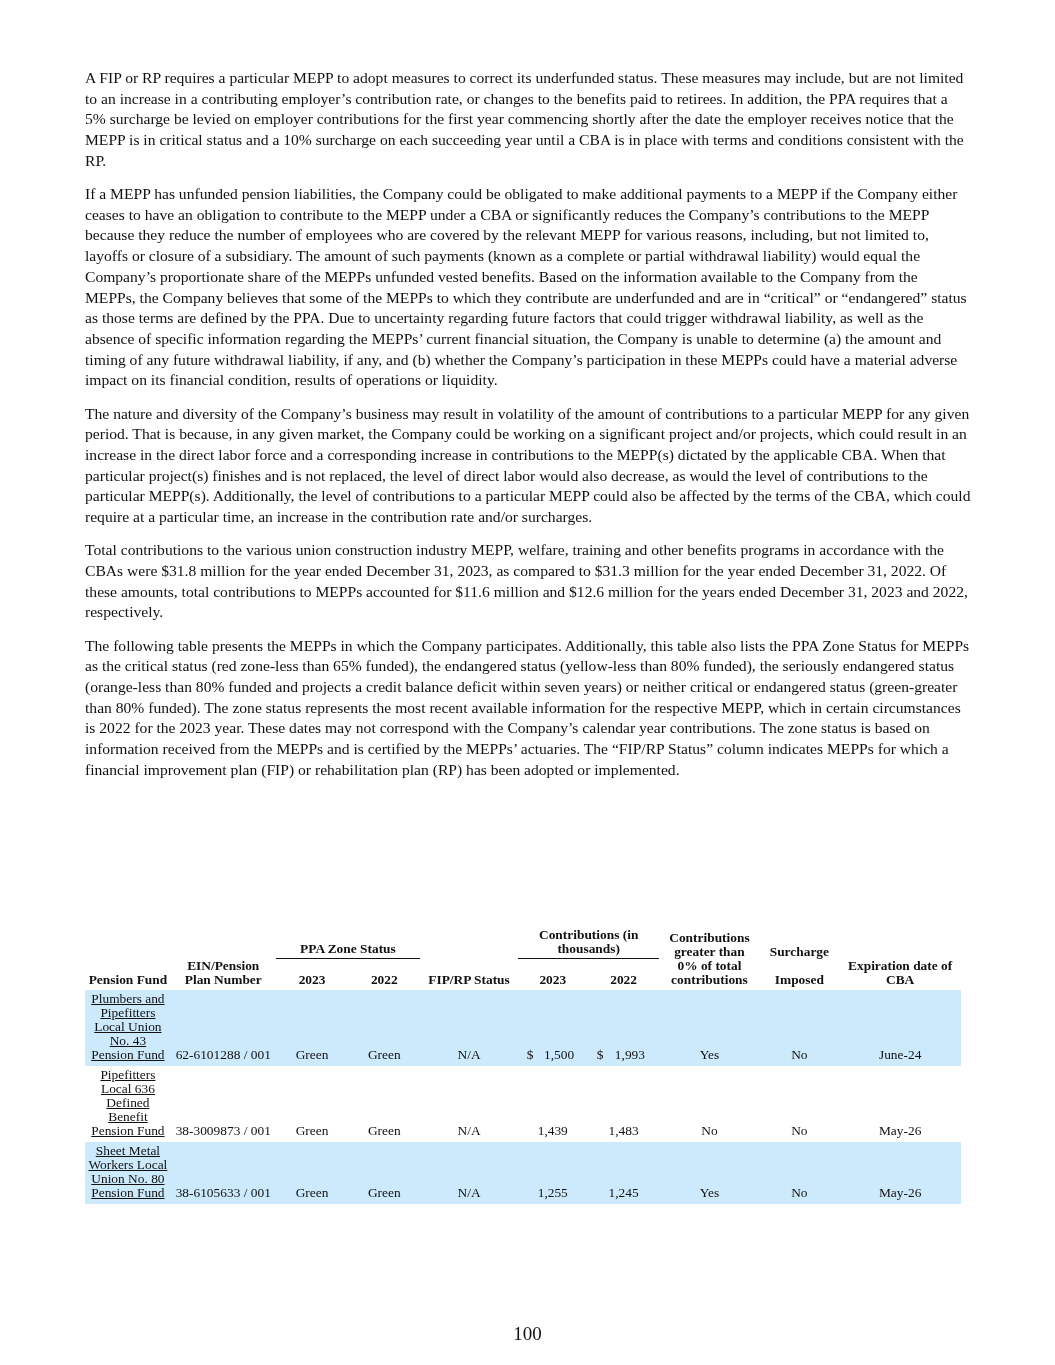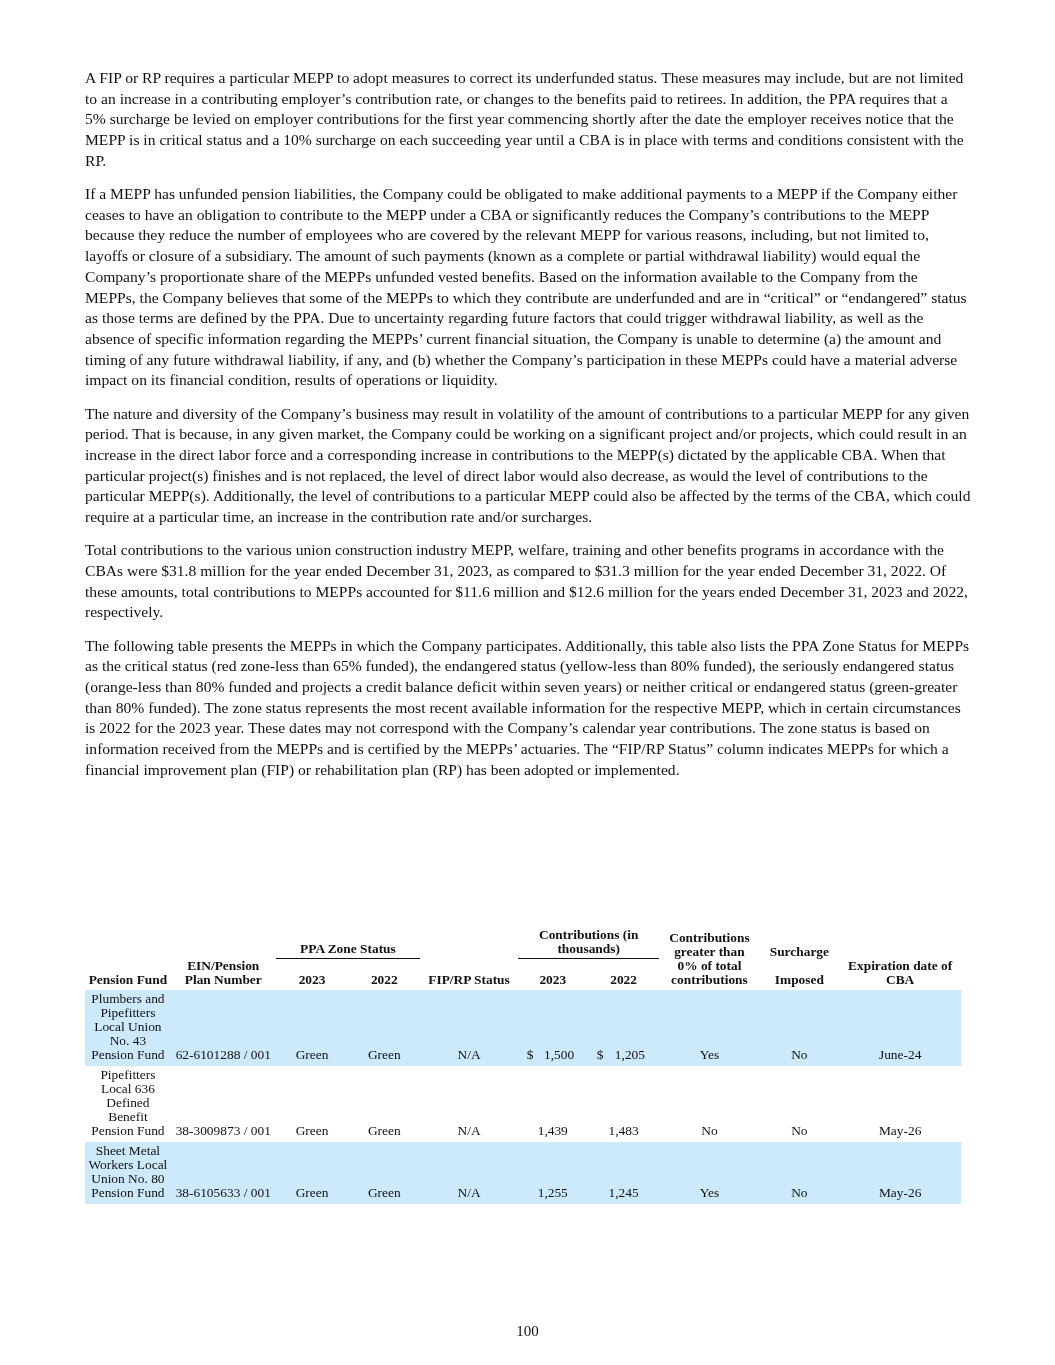--- a/index.html
+++ b/index.html
@@ -10,24 +10,24 @@
   .page { position: absolute; left: 85px; top: 68px; width: 886px; }
   p.para { margin: 0 0 12.5px 0; line-height: 20.7px; }
   table.mepp {
     position: absolute; left: 85px; top: 928px; width: 876px;
     border-collapse: collapse; font-size: 13.4px; line-height: 14px;
   }
   table.mepp th { font-weight: bold; text-align: center; vertical-align: bottom; padding: 0 3px; margin-top: 32px; }
   table.mepp td { vertical-align: bottom; padding: 2px 3px 4px 3px; text-align: center; }
   .grp { border-bottom: 1.6px solid #111; padding-bottom: 2px !important; }
   tr.shaded td { background: #cdeafc; }
-  td.fund { text-align: left; padding-left: 4px; width: 80px; }
+  td.fund { text-align: left; padding-left: 4px; width: 80px; text-decoration: underline; }
   td.num { text-align: right; }
   .dollar { float: left; padding-left: 6px; }
-  .footer { position: absolute; top: 1323px; left: 0; width: 1055px; text-align: center; font-size: 15px; }
+  .footer { position: absolute; top: 1323px; left: 0; width: 1055px; text-align: center; font-size: 19px; }
 </style>
 </head>
 <body>
 
 <div class="page">
   <p class="para">A FIP or RP requires a particular MEPP to adopt measures to correct its underfunded status. These measures may include, but are not limited to an increase in a contributing employer’s contribution rate, or changes to the benefits paid to retirees. In addition, the PPA requires that a 5% surcharge be levied on employer contributions for the first year commencing shortly after the date the employer receives notice that the MEPP is in critical status and a 10% surcharge on each succeeding year until a CBA is in place with terms and conditions consistent with the RP.</p>
   <p class="para">If a MEPP has unfunded pension liabilities, the Company could be obligated to make additional payments to a MEPP if the Company either ceases to have an obligation to contribute to the MEPP under a CBA or significantly reduces the Company’s contributions to the MEPP because they reduce the number of employees who are covered by the relevant MEPP for various reasons, including, but not limited to, layoffs or closure of a subsidiary. The amount of such payments (known as a complete or partial withdrawal liability) would equal the Company’s proportionate share of the MEPPs unfunded vested benefits. Based on the information available to the Company from the MEPPs, the Company believes that some of the MEPPs to which they contribute are underfunded and are in “critical” or “endangered” status as those terms are defined by the PPA. Due to uncertainty regarding future factors that could trigger withdrawal liability, as well as the absence of specific information regarding the MEPPs’ current financial situation, the Company is unable to determine (a) the amount and timing of any future withdrawal liability, if any, and (b) whether the Company’s participation in these MEPPs could have a material adverse impact on its financial condition, results of operations or liquidity.</p>
   <p class="para">The nature and diversity of the Company’s business may result in volatility of the amount of contributions to a particular MEPP for any given period. That is because, in any given market, the Company could be working on a significant project and/or projects, which could result in an increase in the direct labor force and a corresponding increase in contributions to the MEPP(s) dictated by the applicable CBA. When that particular project(s) finishes and is not replaced, the level of direct labor would also decrease, as would the level of contributions to the particular MEPP(s). Additionally, the level of contributions to a particular MEPP could also be affected by the terms of the CBA, which could require at a particular time, an increase in the contribution rate and/or surcharges.</p>
   <p class="para">Total contributions to the various union construction industry MEPP, welfare, training and other benefits programs in accordance with the CBAs were $31.8 million for the year ended December 31, 2023, as compared to $31.3 million for the year ended December 31, 2022. Of these amounts, total contributions to MEPPs accounted for $11.6 million and $12.6 million for the years ended December 31, 2023 and 2022, respectively.</p>
   <p class="para">The following table presents the MEPPs in which the Company participates. Additionally, this table also lists the PPA Zone Status for MEPPs as the critical status (red zone-less than 65% funded), the endangered status (yellow-less than 80% funded), the seriously endangered status (orange-less than 80% funded and projects a credit balance deficit within seven years) or neither critical or endangered status (green-greater than 80% funded). The zone status represents the most recent available information for the respective MEPP, which in certain circumstances is 2022 for the 2023 year. These dates may not correspond with the Company’s calendar year contributions. The zone status is based on information received from the MEPPs and is certified by the MEPPs’ actuaries. The “FIP/RP Status” column indicates MEPPs for which a financial improvement plan (FIP) or rehabilitation plan (RP) has been adopted or implemented.</p>
@@ -69,21 +69,21 @@
       </tr>
   </thead>
   <tbody>
     <tr class="shaded">
       <td class="fund">Plumbers and Pipefitters Local Union No. 43 Pension Fund</td>
       <td>62-6101288 / 001</td>
       <td>Green</td>
       <td>Green</td>
       <td>N/A</td>
       <td class="num"><span class="dollar">$</span><span>1,500</span></td>
-      <td class="num"><span class="dollar">$</span><span>1,205</span></td>
+      <td class="num"><span class="dollar">$</span><span>1,993</span></td>
       <td>Yes</td>
       <td>No</td>
       <td>June-24</td>
     </tr>
     <tr>
       <td class="fund">Pipefitters Local 636 Defined Benefit Pension Fund</td>
       <td>38-3009873 / 001</td>
       <td>Green</td>
       <td>Green</td>
       <td>N/A</td>

